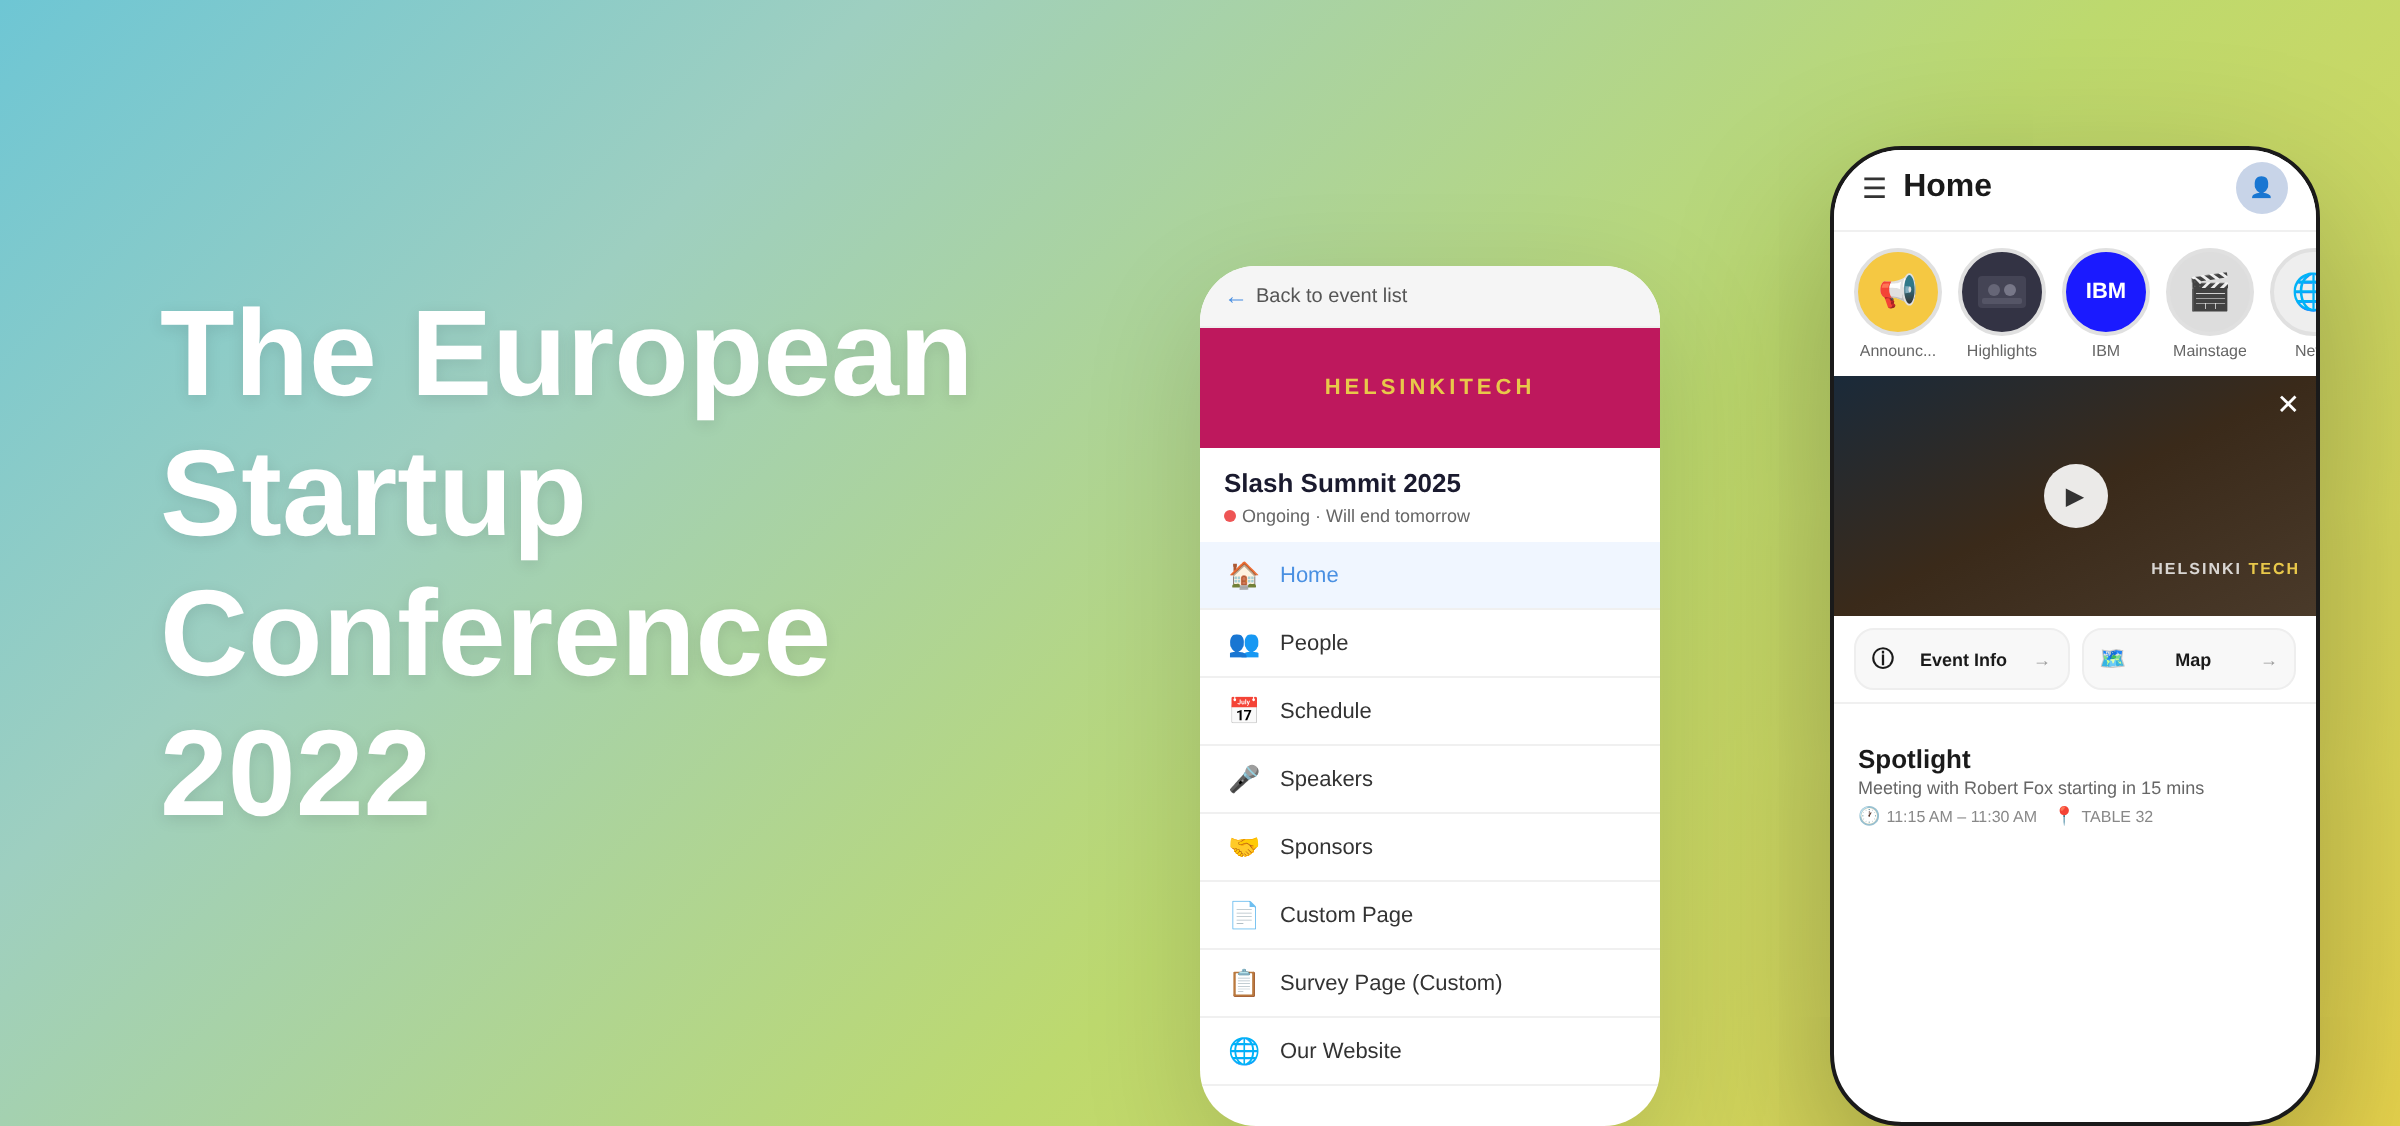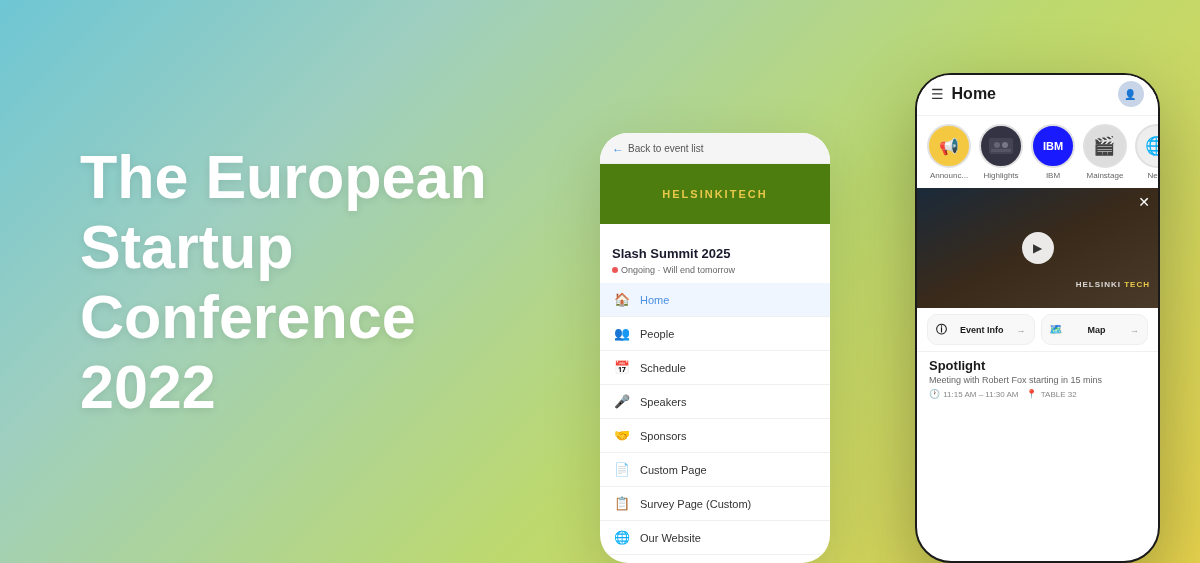--- a/index.html
+++ b/index.html
@@ -62,39 +62,39 @@
       font-size: 10px;
       color: #555;
       display: flex;
       align-items: center;
       gap: 4px;
       border-bottom: 1px solid #eee;
     }
     .back-arrow { font-size: 12px; color: #4a90e2; }
 
     .phone-back-banner {
-      background: #4d7c0f;
+      background: #be185d;
       height: 60px;
       display: flex;
       align-items: center;
       justify-content: center;
       position: relative;
     }
     .helsinki-logo {
       font-size: 11px;
       font-weight: 900;
       letter-spacing: 2px;
       color: white;
     }
     .helsinki-logo span {
       color: #e8c84a;
     }
 
     .phone-back-event-title {
-      padding: 22px 12px 4px;
+      padding: 10px 12px 4px;
       font-size: 13px;
       font-weight: 700;
       color: #1a1a2e;
     }
     .phone-back-status {
       padding: 0 12px 8px;
       font-size: 9px;
       color: #666;
       display: flex;
       align-items: center;
@@ -330,21 +330,21 @@
       font-size: 9px;
       font-weight: 600;
       color: #1a1a1a;
       border: 1px solid #eee;
     }
     .quick-link-icon { font-size: 11px; }
     .quick-link-arrow { color: #999; font-size: 9px; }
 
     
     .spotlight-section {
-      padding: 6px 12px 4px;
+      padding: 20px 12px 4px;
       border-top: 1px solid #f0f0f0;
     }
     .spotlight-title {
       font-size: 13px;
       font-weight: 800;
       color: #1a1a1a;
     }
     .spotlight-desc {
       font-size: 9px;
       color: #666;

